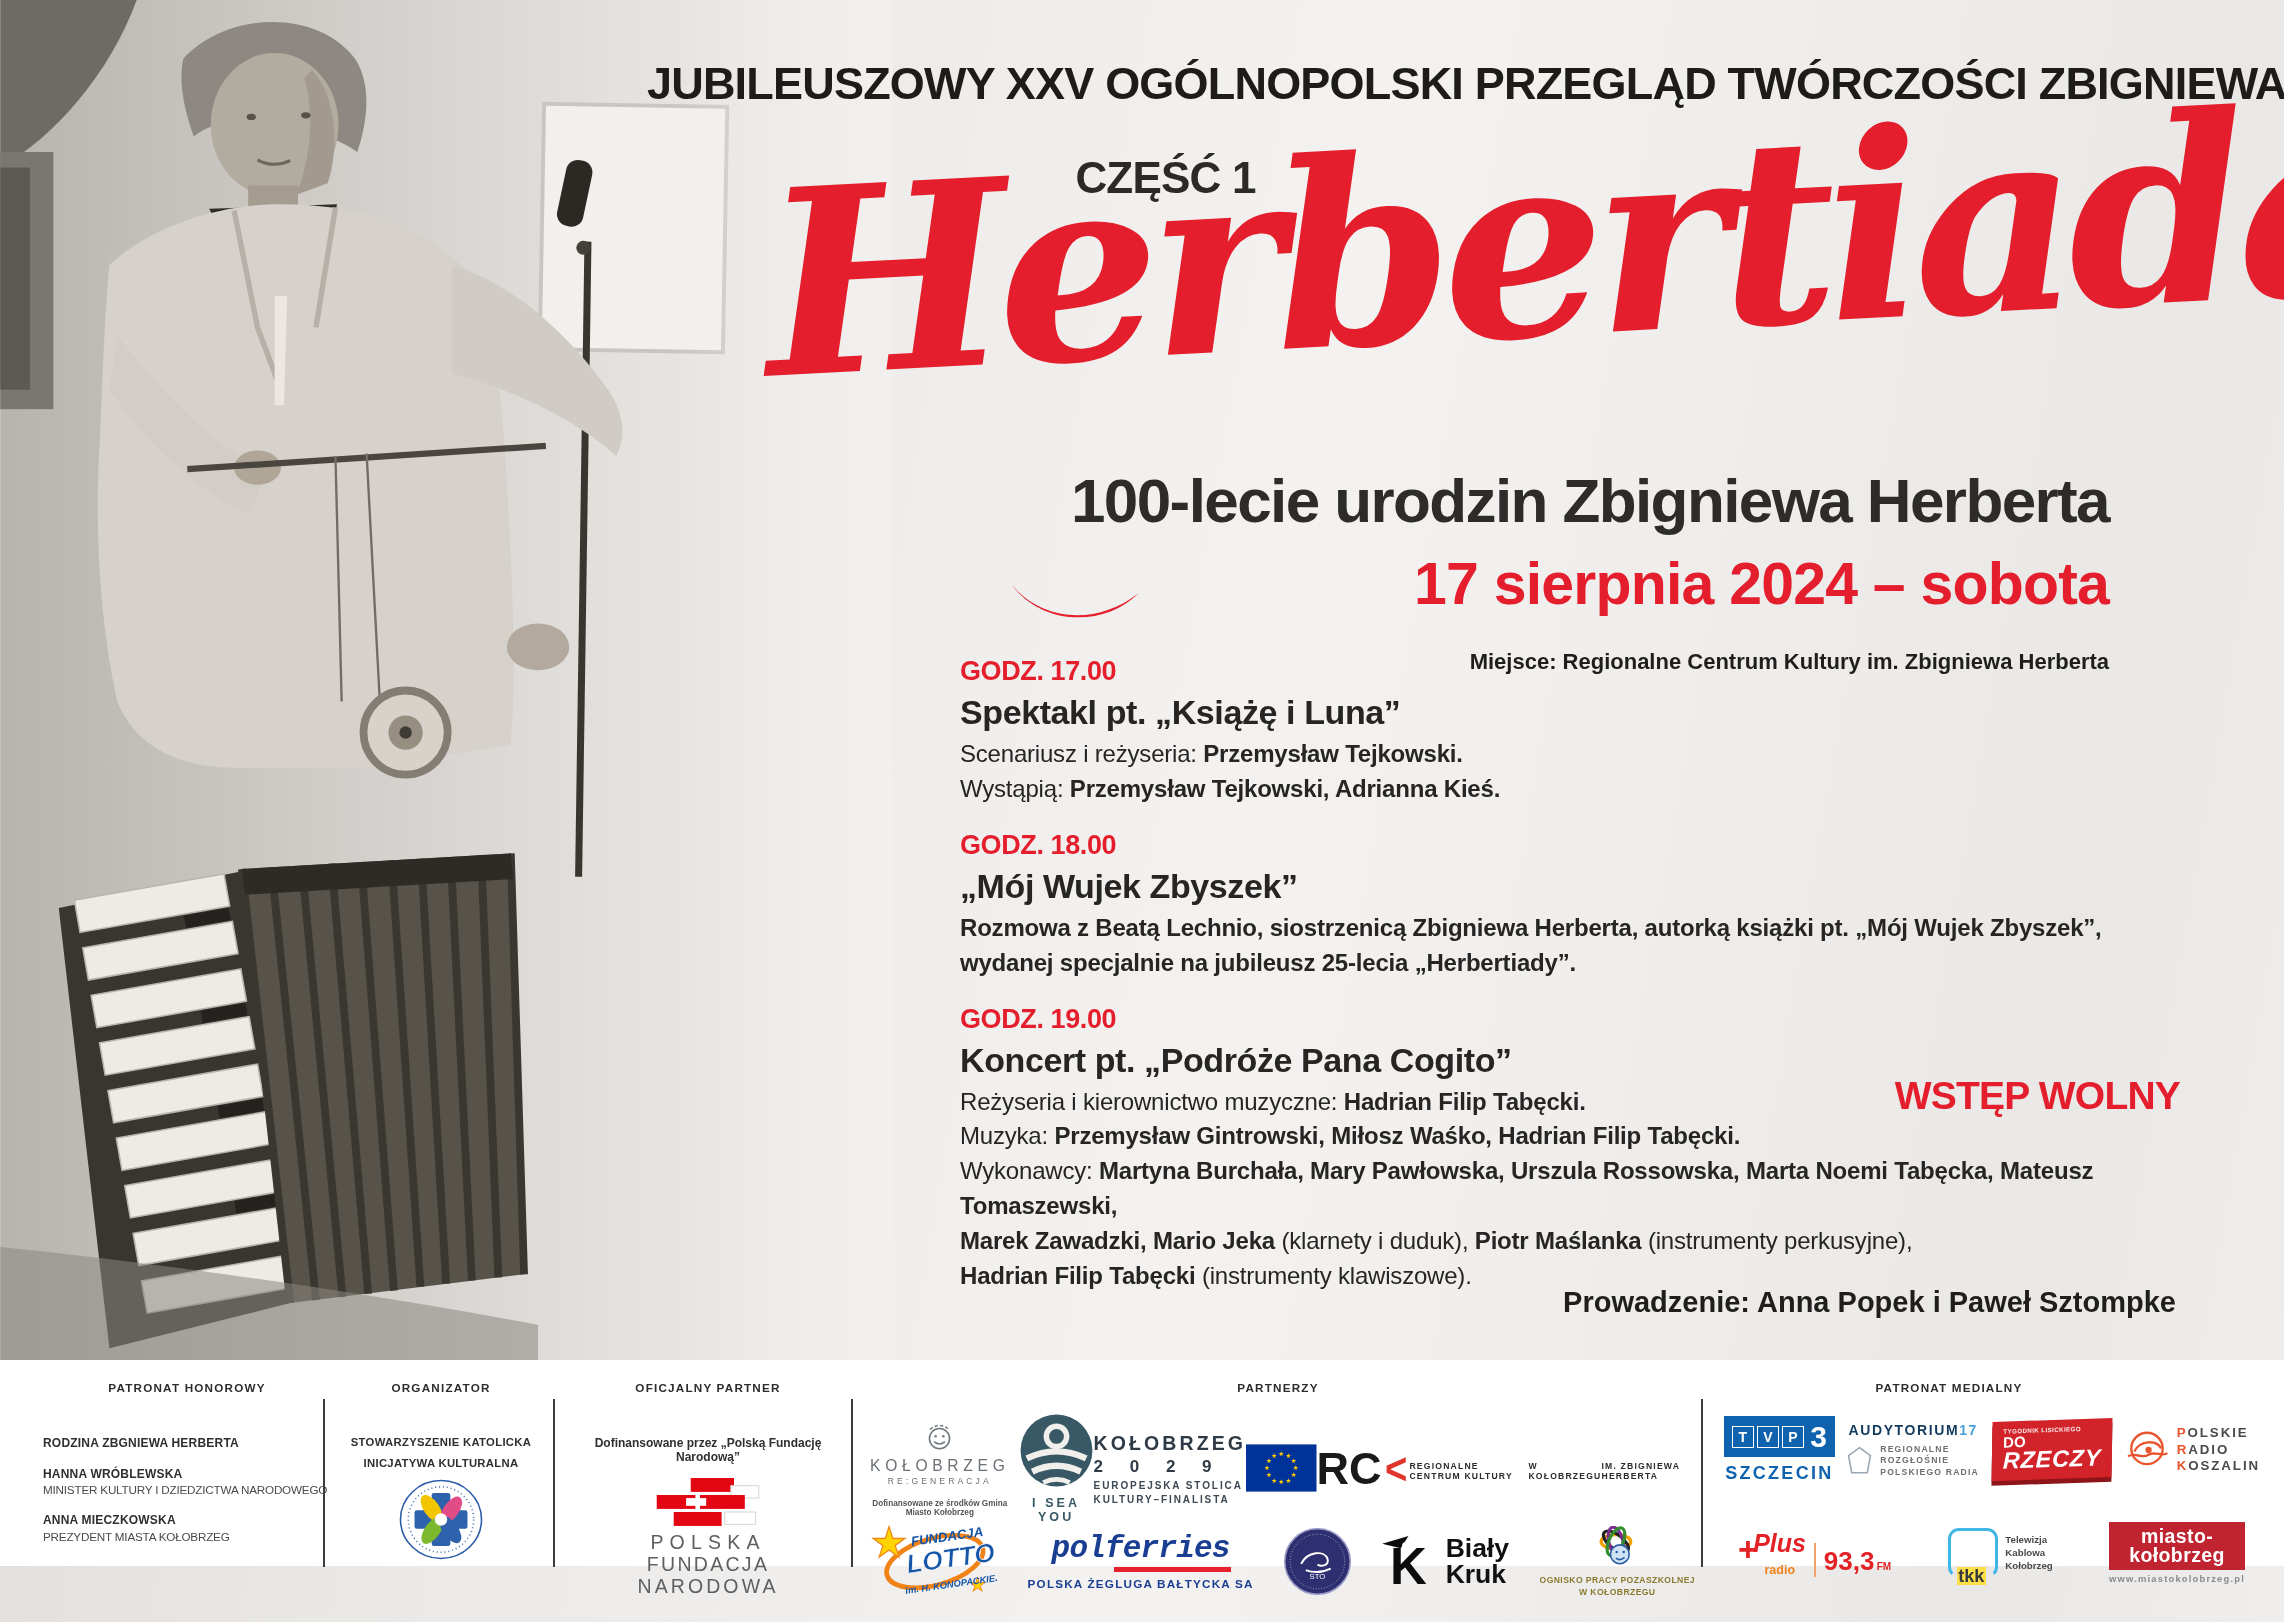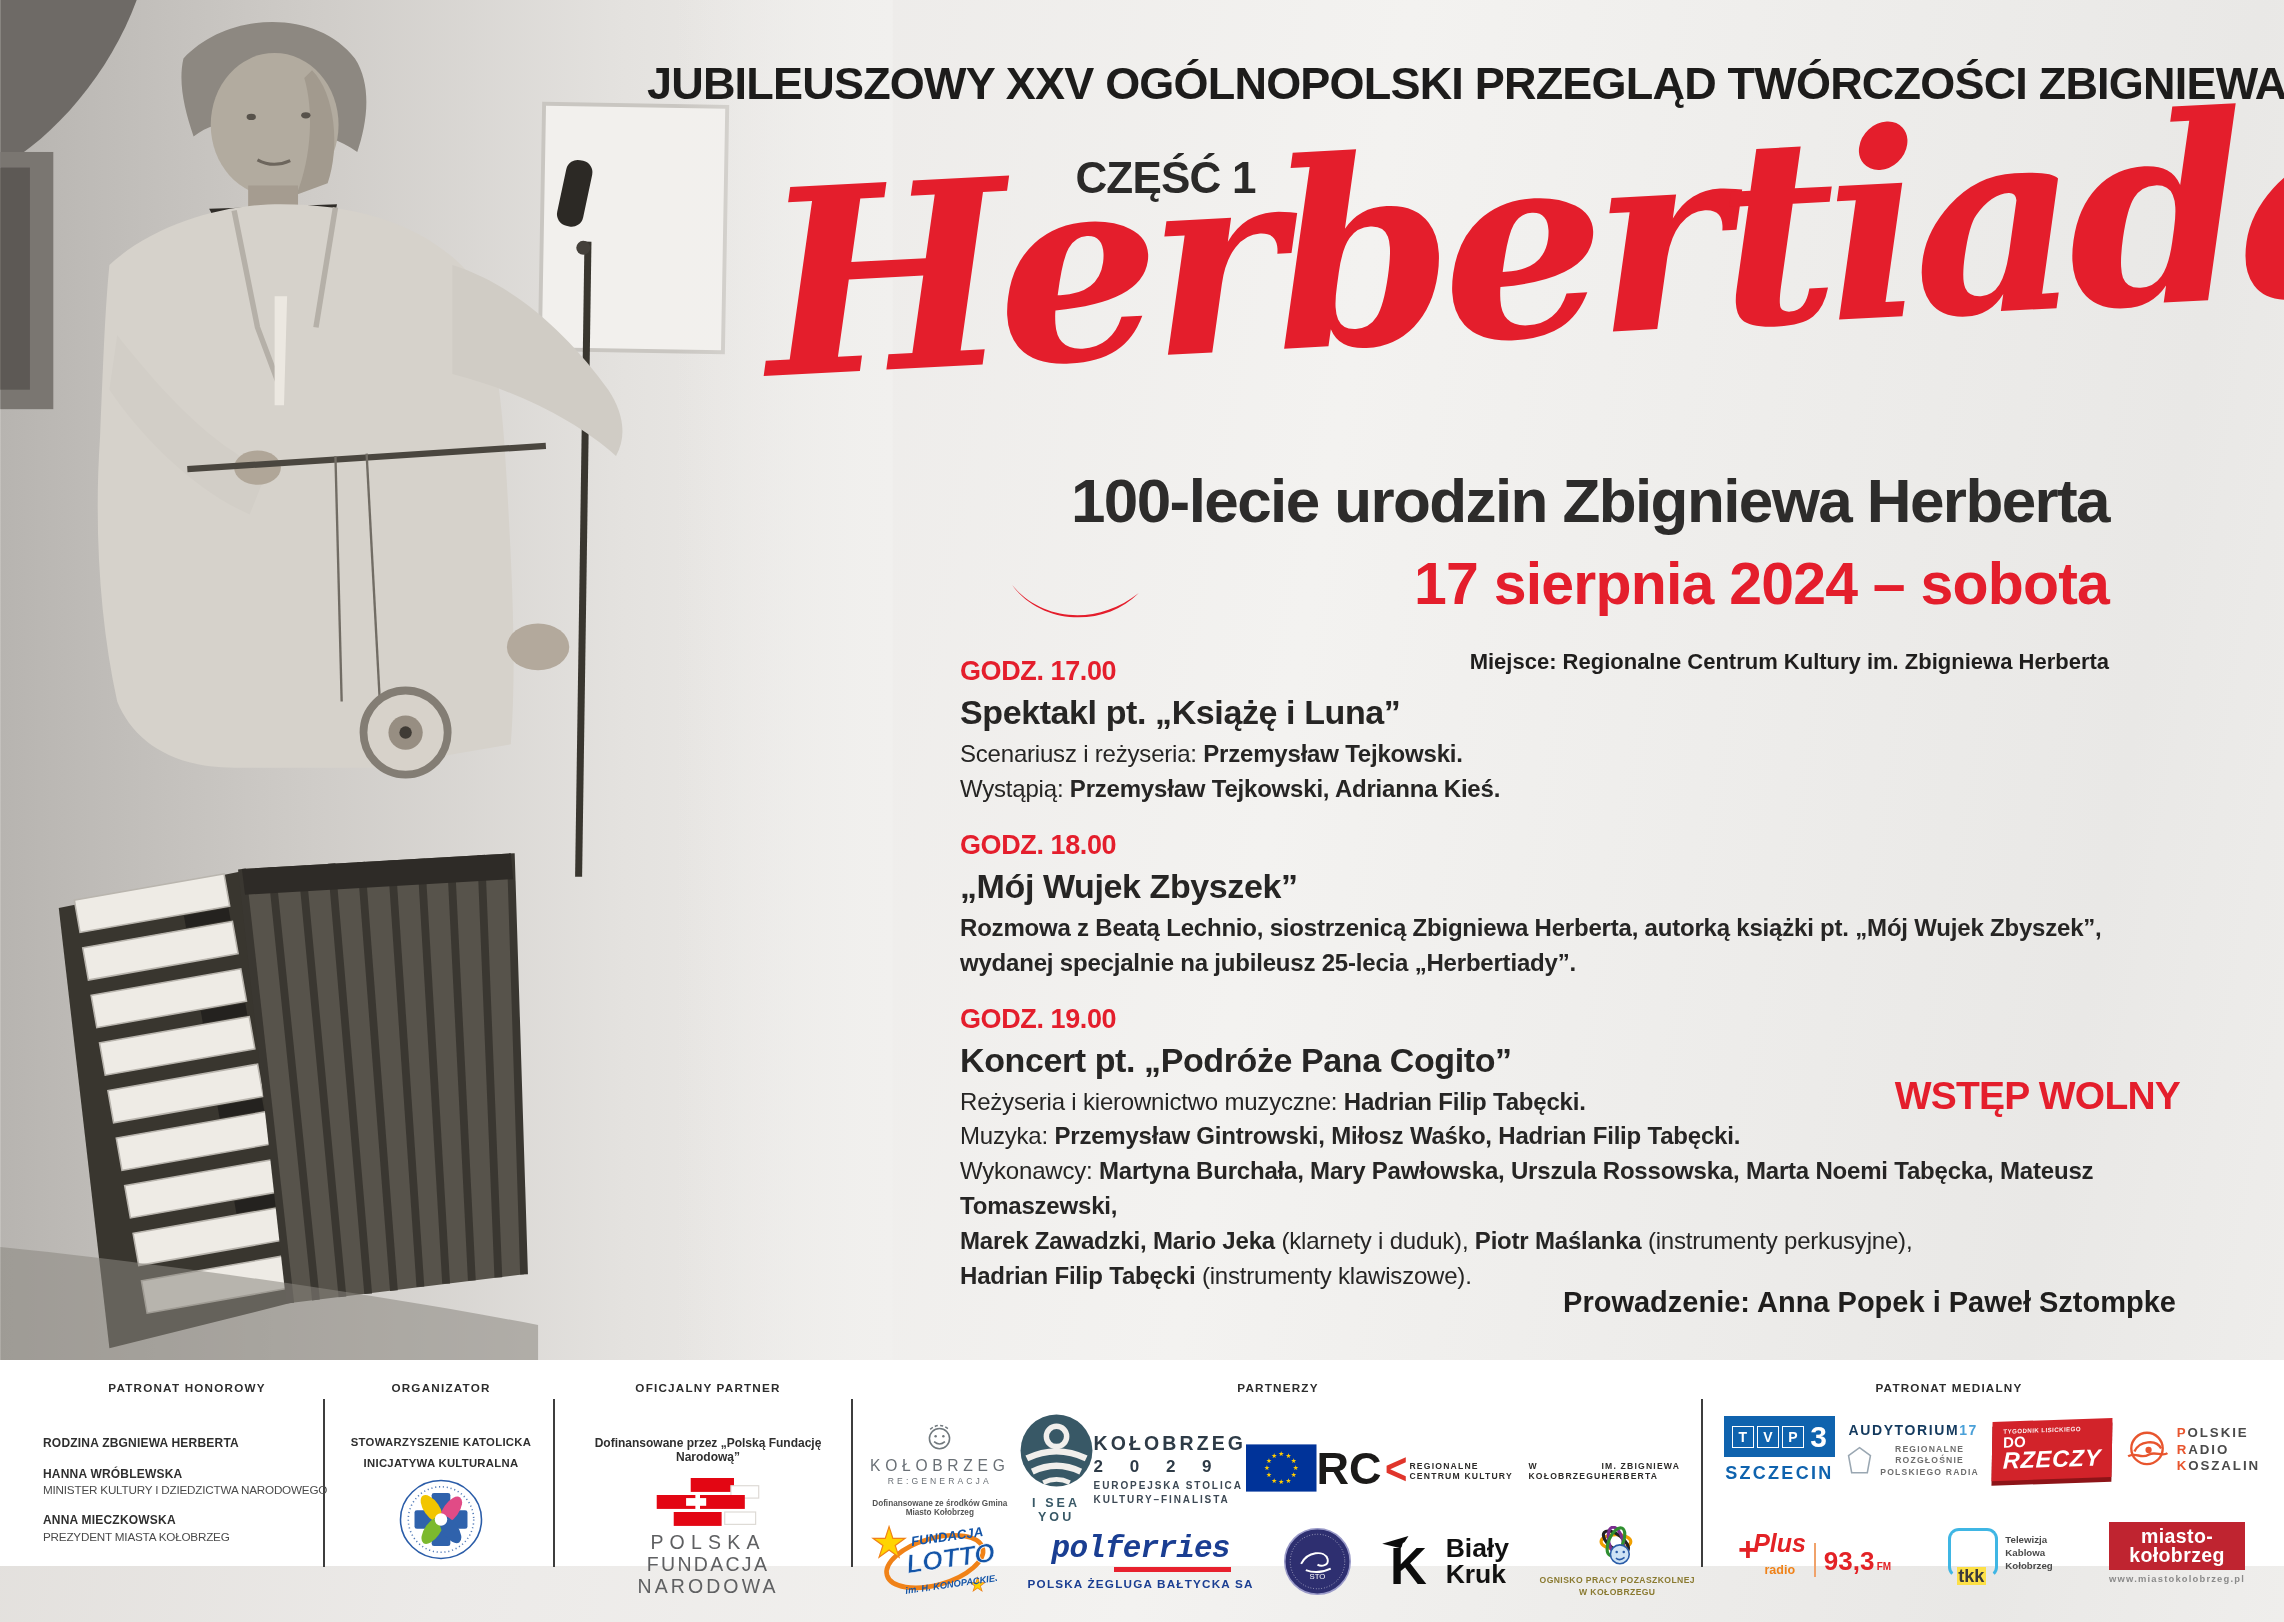--- a/index.html
+++ b/index.html
@@ -73,21 +73,21 @@
   .ogn-line{font-size:8.6px;font-weight:800;color:#8a7a30;letter-spacing:0.4px;margin-top:1.6px;}
   
   .tvp-box{display:inline-flex;align-items:center;gap:3.1px;background:#0f63ae;padding:5.5px 7.8px;}
   .tvp-sq{width:20px;height:20px;border:1.9px solid #fff;color:#fff;font-size:14px;font-weight:800;
     display:flex;align-items:center;justify-content:center;}
   .tvp-num{color:#fff;font-size:30px;font-weight:900;margin-left:3.1px;line-height:1;}
   .tvp-city{font-size:18px;font-weight:800;color:#0f63ae;letter-spacing:2.3px;margin-top:6.2px;}
   .aud-name{font-size:14px;font-weight:900;color:#143a5e;letter-spacing:1.6px;}
   .aud-num{color:#4aa0d8;}
   .aud-row{display:flex;align-items:center;gap:7.8px;margin-top:6.2px;justify-content:center;}
-  .aud-lines{text-align:center;}
+  .aud-lines{text-align:left;}
   .aud-line{font-size:8.6px;font-weight:700;color:#6e6e6e;letter-spacing:1.2px;line-height:1.35;}
   .dor{background:#d2232a;color:#fff;padding:6.2px 11px 7.8px;transform:rotate(-2deg) skewX(-3deg);
     box-shadow:0 4.7px 0 #8d1418;text-align:left;}
   .dor-tag{font-size:6.2px;font-weight:700;letter-spacing:0.4px;opacity:0.9;}
   .dor-l1{font-size:15px;font-weight:900;line-height:1;}
   .dor-l2{font-size:23.4px;font-weight:900;font-style:italic;line-height:1;letter-spacing:0.8px;}
   .prk{display:flex;align-items:center;gap:7.8px;}
   .prk-lines{text-align:left;}
   .prk-line{font-size:13.3px;font-weight:700;color:#4a4a4a;letter-spacing:1.9px;line-height:1.25;}
   .prk-init{color:#e8552e;font-weight:900;}

